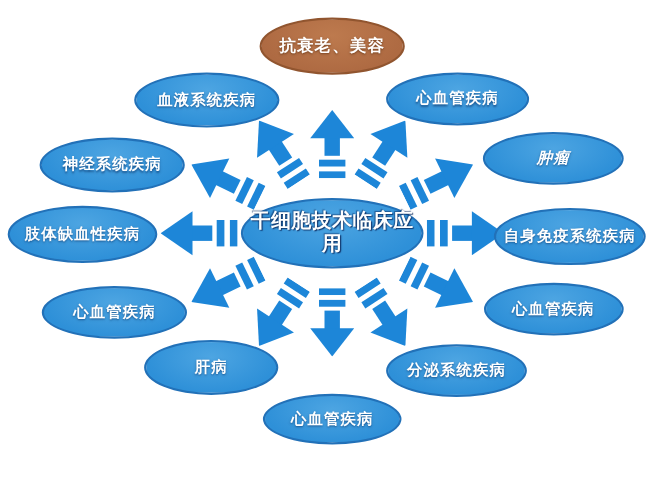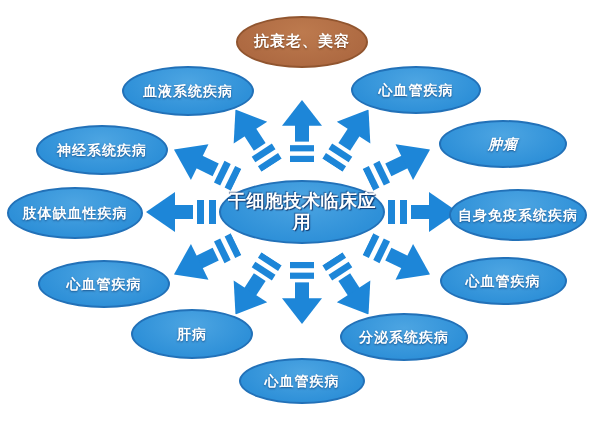--- a/index.html
+++ b/index.html
@@ -170,21 +170,21 @@
       </div>
       <div class="node blue" style="left: 38px; top: 260px; width: 132px; height: 48px;">
         <span class="node-label">心血管疾病</span>
       </div>
       <div class="node blue" style="left: 439.5px; top: 257px; width: 127px; height: 48px;">
         <span class="node-label">心血管疾病</span>
       </div>
       <div class="node blue" style="left: 131px; top: 309px; width: 122px; height: 50px;">
         <span class="node-label">肝病</span>
       </div>
-      <div class="node blue" style="left: 340px; top: 313px; width: 128px; height: 48px;">
+      <div class="node blue" style="left: 351px; top: 313px; width: 128px; height: 48px;">
         <span class="node-label">分泌系统疾病</span>
       </div>
       <div class="node blue" style="left: 239px; top: 358px; width: 126px; height: 46px;">
         <span class="node-label">心血管疾病</span>
       </div>
     </div>
 
   <div class="node blue center-node" id="center-node">
     <span class="node-label">干细胞技术临床应用</span>
   </div>

